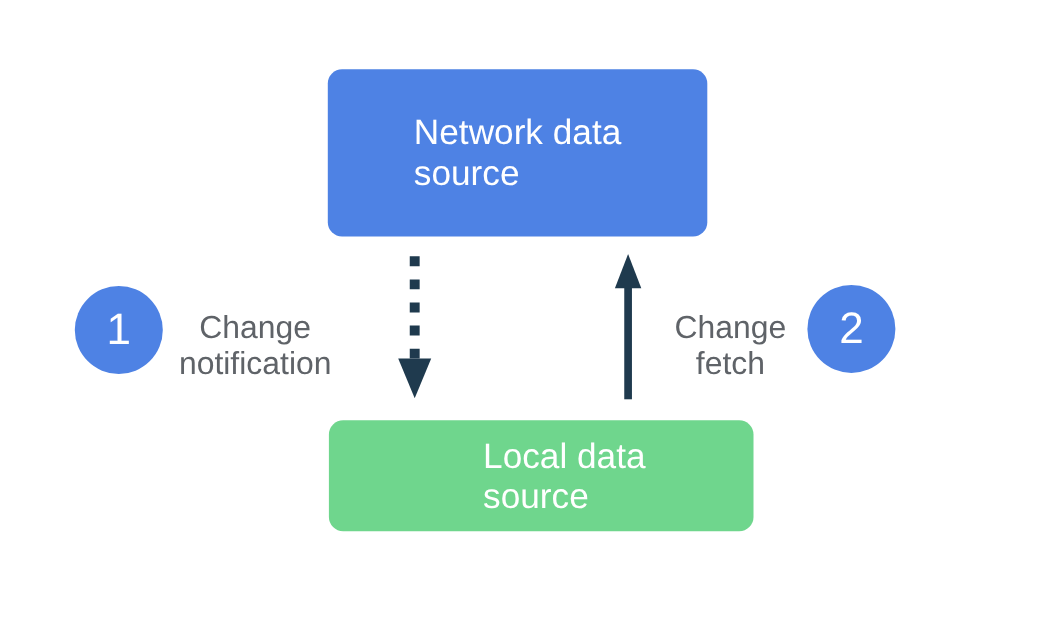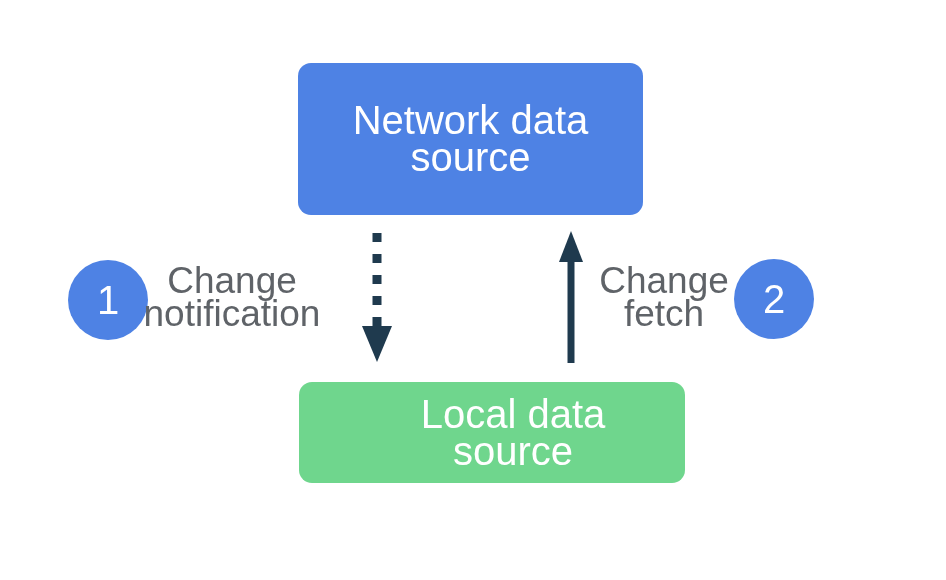--- a/index.html
+++ b/index.html
@@ -13,23 +13,23 @@
     height: 580px;
     background: #ffffff;
     font-family: "Liberation Sans", sans-serif;
     overflow: hidden;
   }
   .box {
     position: absolute;
     display: flex;
     align-items: center;
     justify-content: center;
-    text-align: center;
+    text-align: left;
     color: #ffffff;
-    font-size: 40px;
+    font-size: 32px;
     line-height: 37px;
     white-space: pre-line;
     border-radius: 13px;
     font-weight: 400;
   }
   .box.network {
     left: 298px;
     top: 63px;
     width: 345px;
     height: 152px;
@@ -53,25 +53,25 @@
     display: flex;
     align-items: center;
     justify-content: center;
     font-size: 40px;
     font-weight: 400;
   }
   .step-circle.one { left: 68px;  top: 260px; }
   .step-circle.two { left: 734px; top: 259px; }
   .arrow-label {
     position: absolute;
-    top: 264px;
+    top: 282px;
     width: 200px;
     text-align: center;
     color: var(--label-gray, #5f6368);
-    font-size: 37px;
+    font-size: 29px;
     line-height: 33px;
     white-space: pre-line;
   }
   .arrow-label.left  { left: 132px; }
   .arrow-label.right { left: 564px; }
   .arrows-svg {
     position: absolute;
     left: 0;
     top: 0;
     pointer-events: none;

